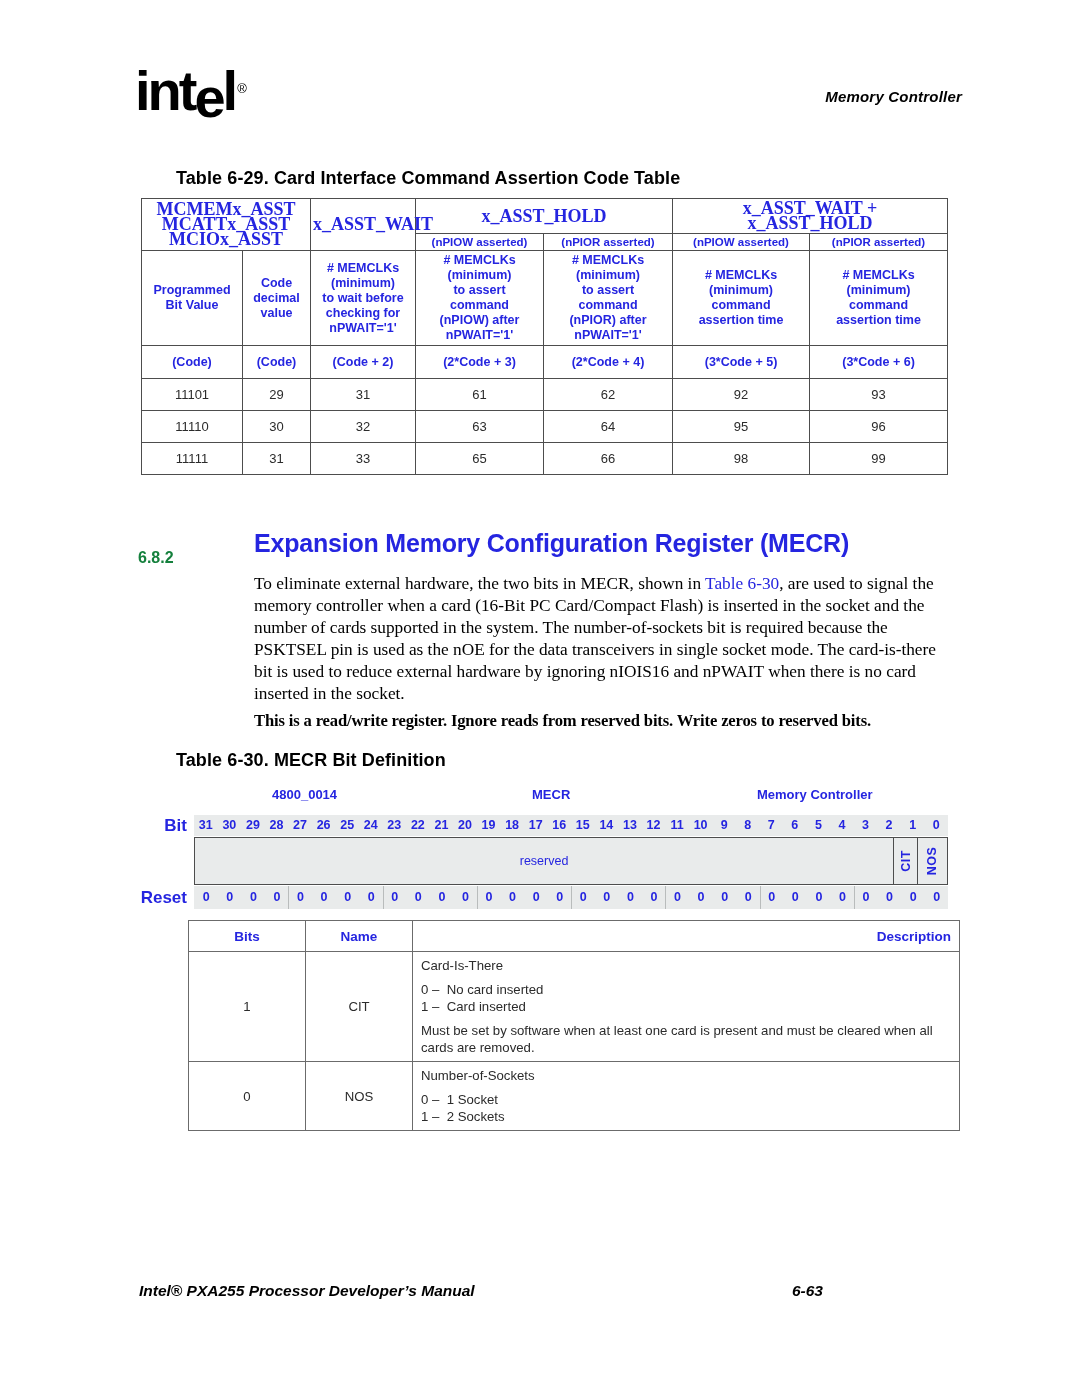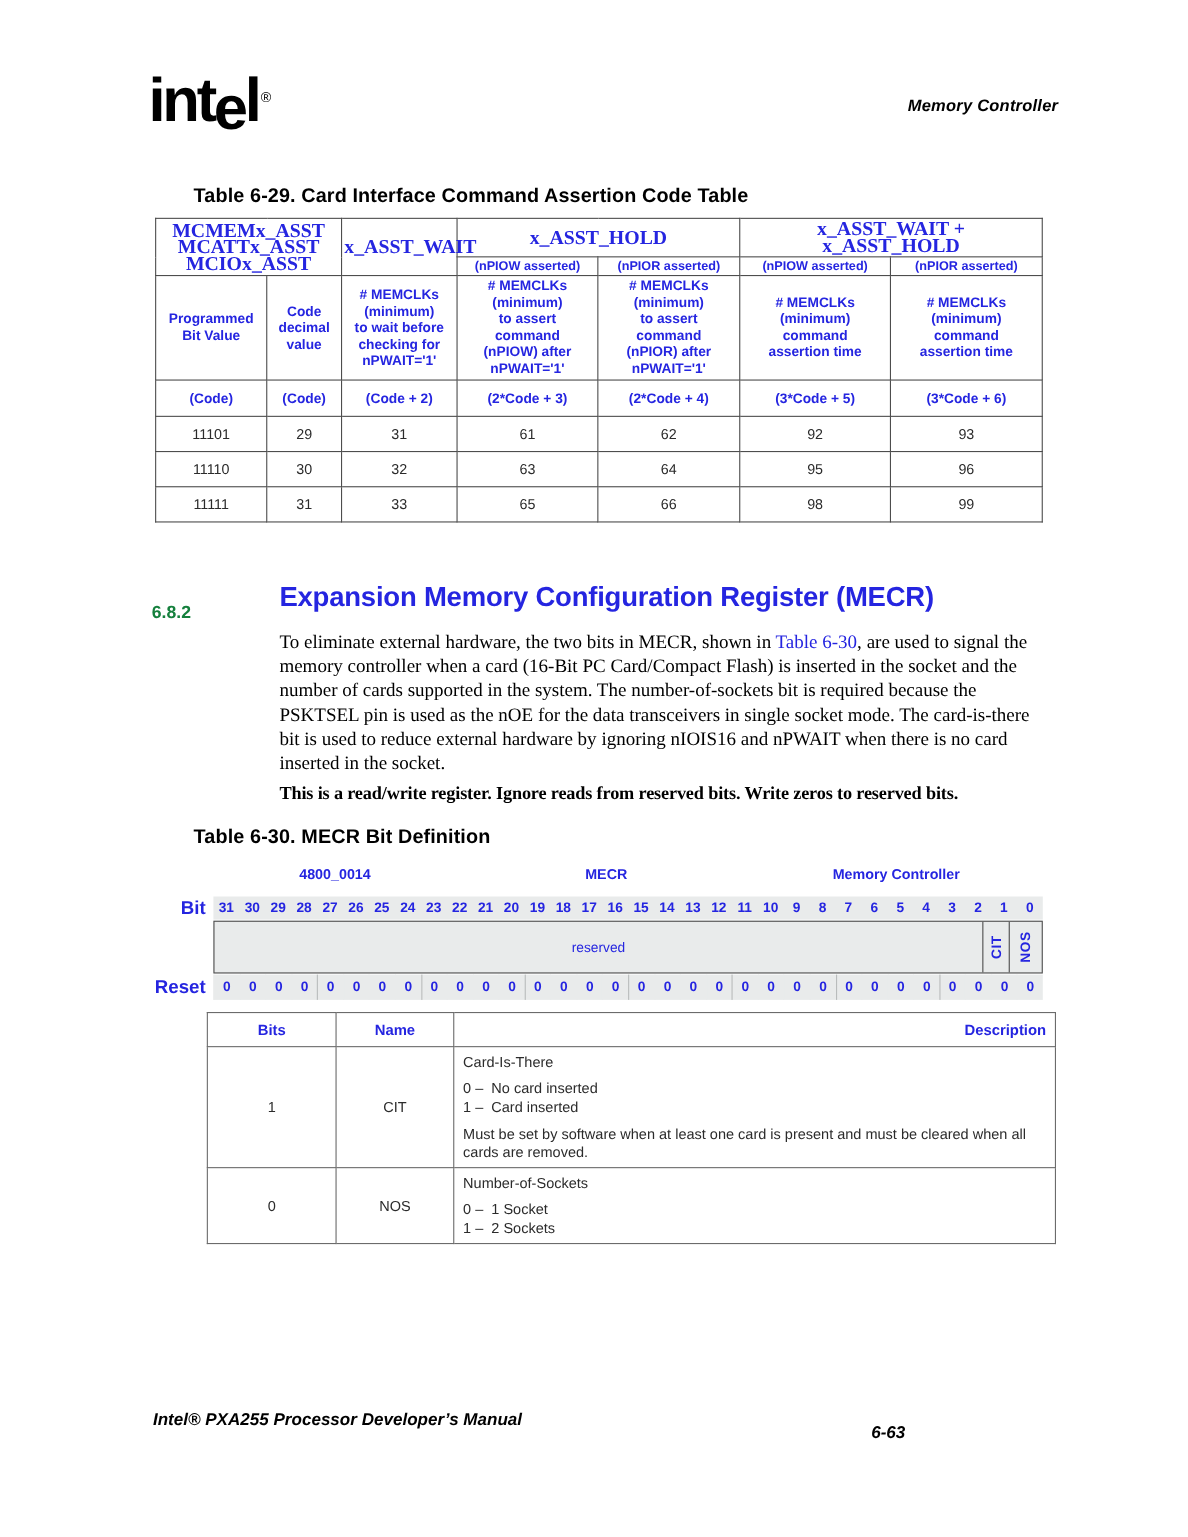--- a/index.html
+++ b/index.html
@@ -330,21 +330,20 @@
   }
   #footer-right {
     position: absolute;
     right: 120px;
     top: 1282px;
     font-family: "Liberation Sans", sans-serif;
     font-style: italic;
     font-weight: bold;
     font-size: 15.5px;
     color: #000;
-    margin-top: 12px;
   }
 </style>
 </head>
 <body>
 
 <div class="page">
 
   <div class="page-header">
     <div class="logo">int<span class="e-drop">e</span>l<span class="reg">®</span></div>
     <div class="header-title">Memory Controller</div>

